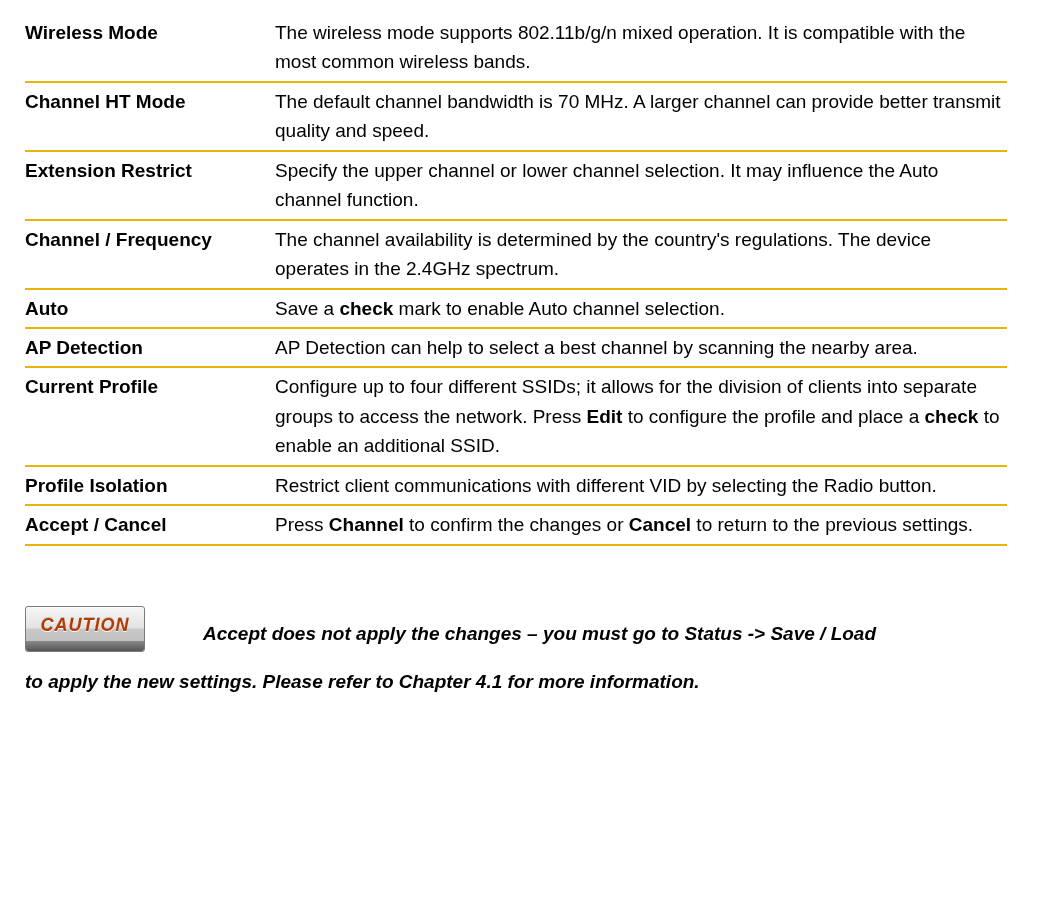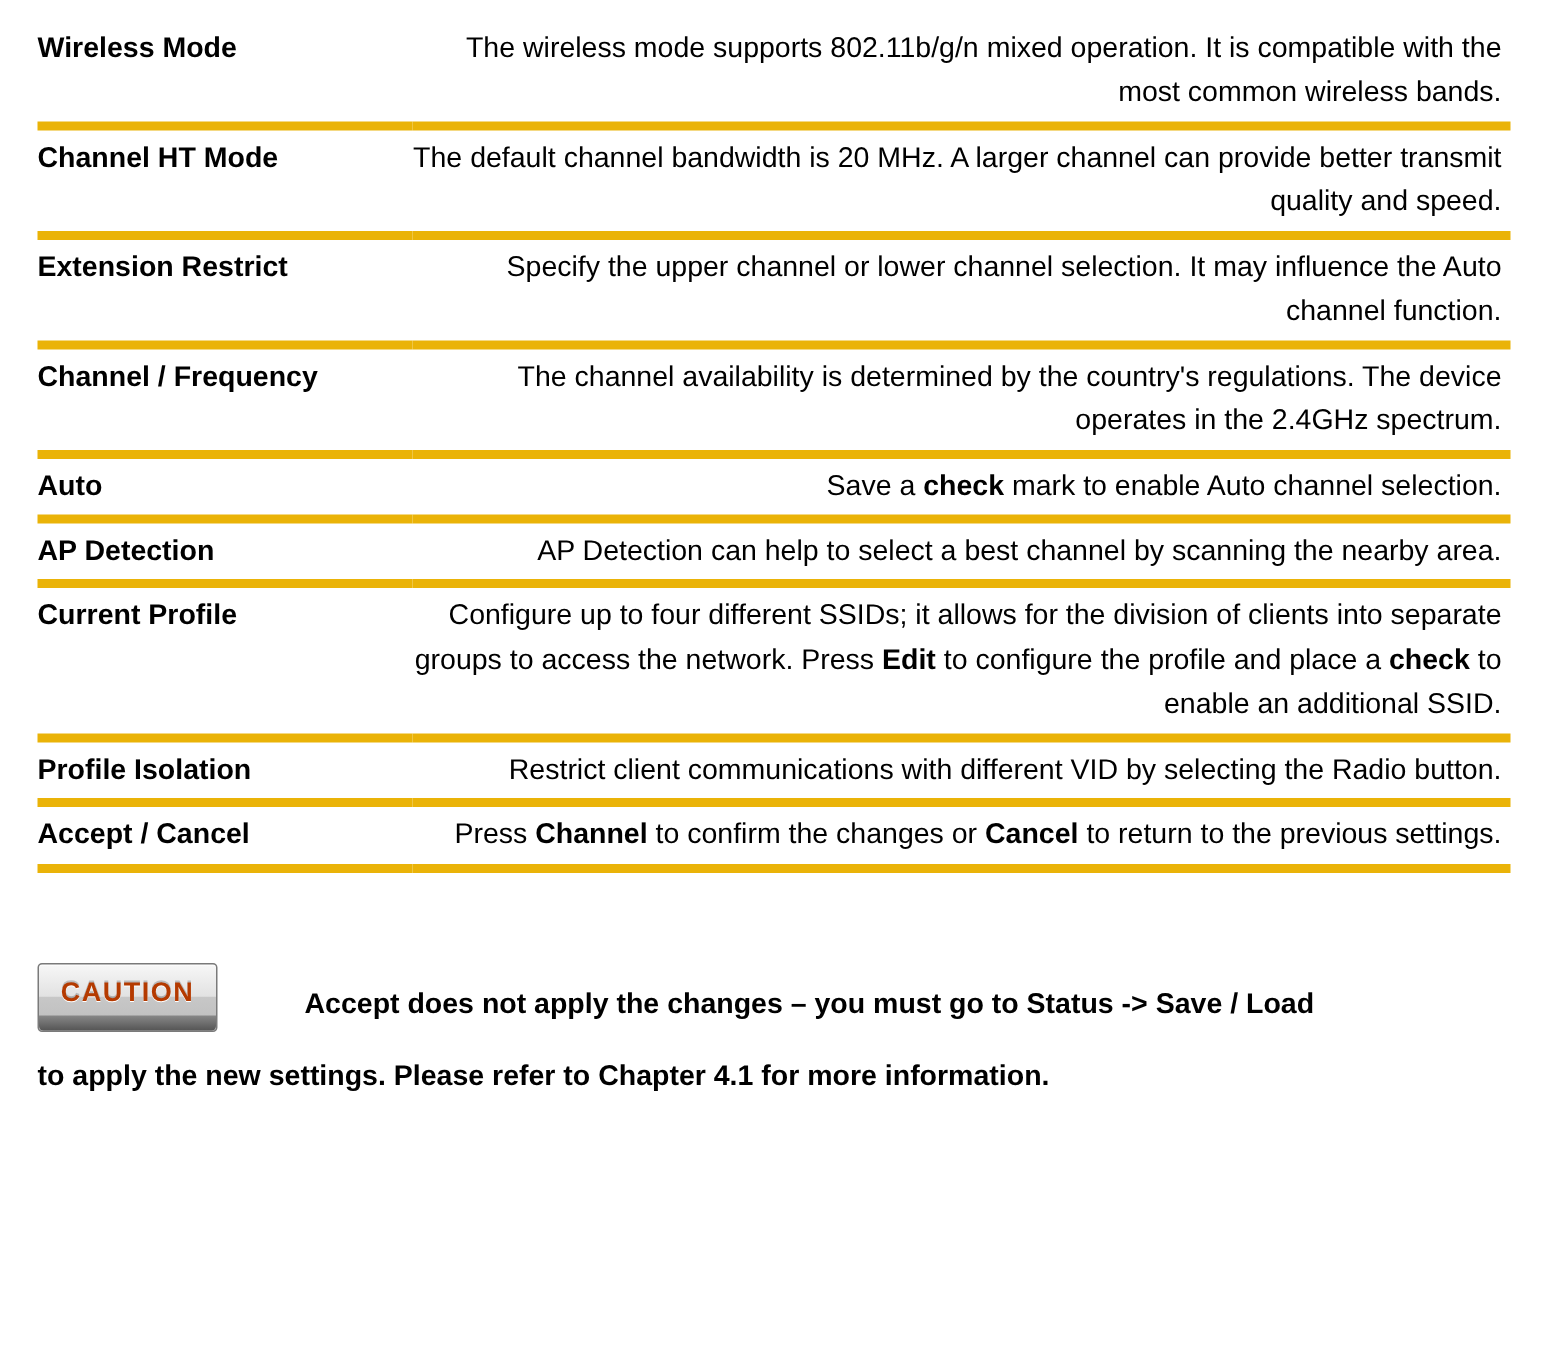--- a/index.html
+++ b/index.html
@@ -13,29 +13,28 @@
       line-height: 1.55;
     }
     table {
       width: 100%;
       border-collapse: collapse;
       table-layout: fixed;
     }
     td {
       vertical-align: top;
       padding: 4px 6px 4px 0;
-      border-bottom: 6px solid #eab308;
+      border-bottom: 2px solid #eab308;
     }
     td.label {
       width: 250px;
       font-weight: bold;
     }
     td.desc {
       padding-left: 0;
-      text-align: right;
     }
     .bold { font-weight: bold; }
     .caution-row {
       margin-top: 60px;
       display: flex;
       align-items: flex-end;
       flex-wrap: wrap;
       gap: 14px;
     }
     .caution-badge {
@@ -67,40 +66,41 @@
       color: #b43a00;
       text-shadow: 0 1px 0 #fff, 0 -1px 0 rgba(0,0,0,.2);
     }
     .caution-text {
       font-weight: bold;
       line-height: 1.8;
       margin-left: 44px;
     }
     .caution-block {
       margin-top: 60px;
+      font-style: italic;
     }
     .caution-line2 {
       font-weight: bold;
       line-height: 1.8;
       margin-top: 13px;
     }
     tr:first-child td { padding-top: 0; }
   </style>
 </head>
 <body>
 
 <table>
   <tbody>
     <tr>
       <td class="label">Wireless Mode</td>
       <td class="desc">The wireless mode supports 802.11b/g/n mixed operation. It is compatible with the most common wireless bands.</td>
     </tr>
     <tr>
       <td class="label">Channel HT Mode</td>
-      <td class="desc">The default channel bandwidth is 20 MHz. A larger channel can provide better transmit quality and speed.</td>
+      <td class="desc">The default channel bandwidth is 70 MHz. A larger channel can provide better transmit quality and speed.</td>
     </tr>
     <tr>
       <td class="label">Extension Restrict</td>
       <td class="desc">Specify the upper channel or lower channel selection. It may influence the Auto channel function.</td>
     </tr>
     <tr>
       <td class="label">Channel / Frequency</td>
       <td class="desc">The channel availability is determined by the country's regulations.   The device operates in the 2.4GHz spectrum.</td>
     </tr>
     <tr>

